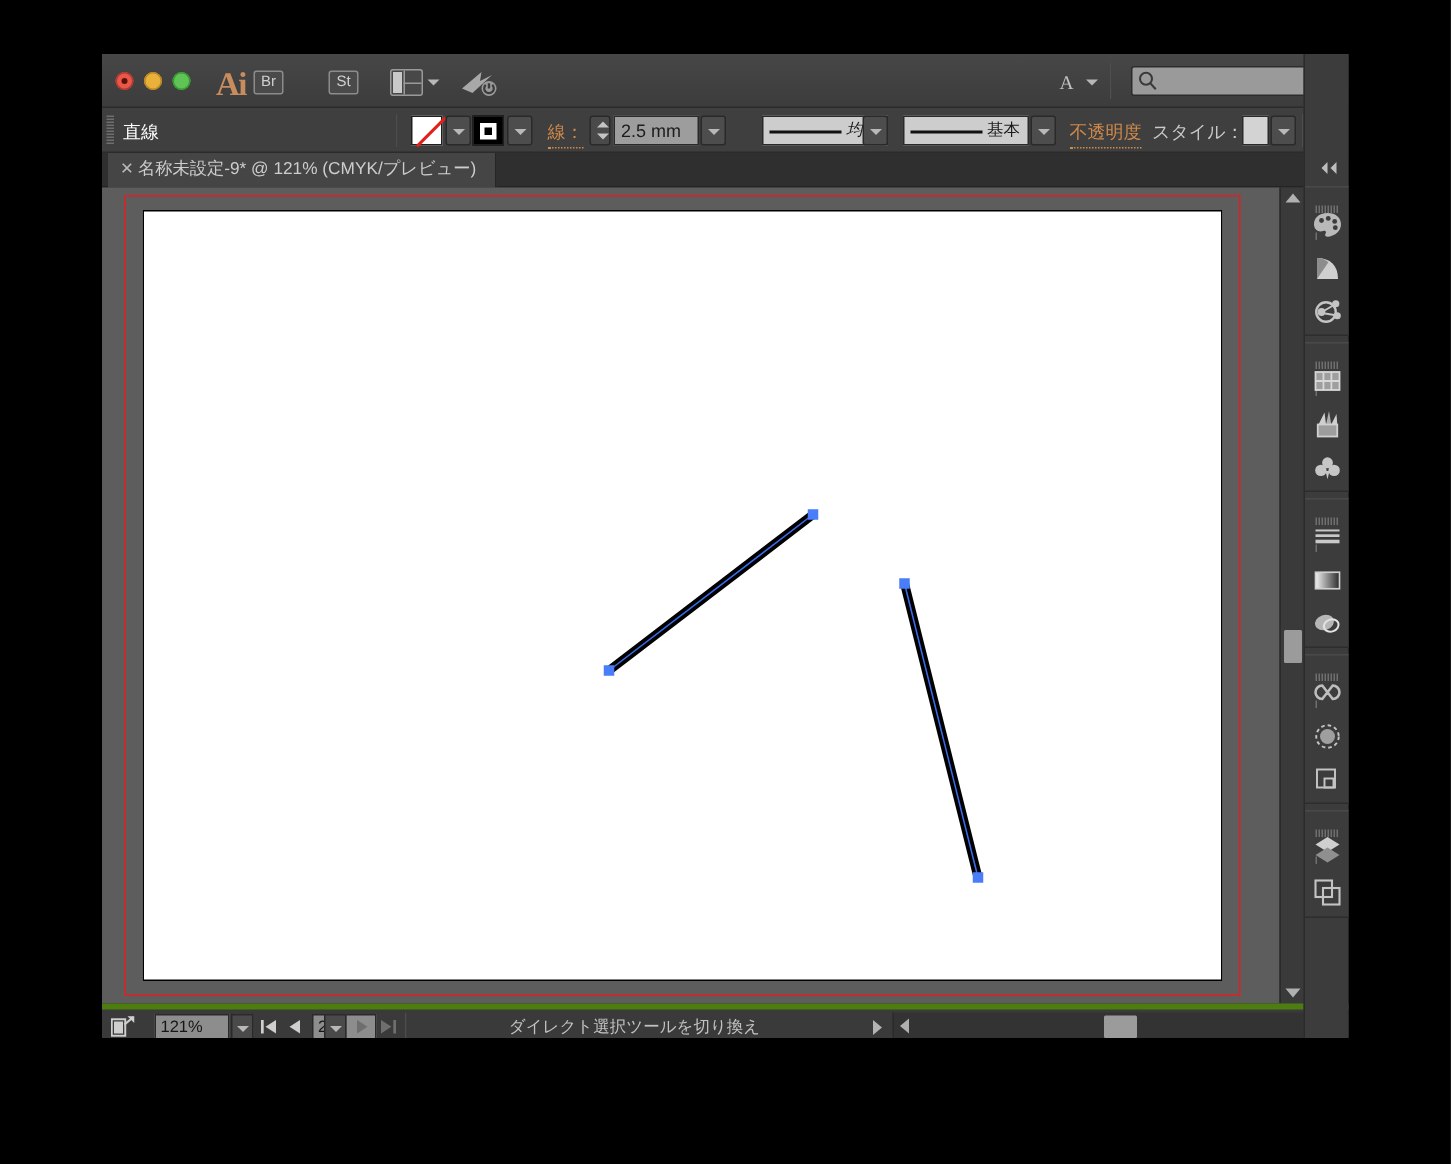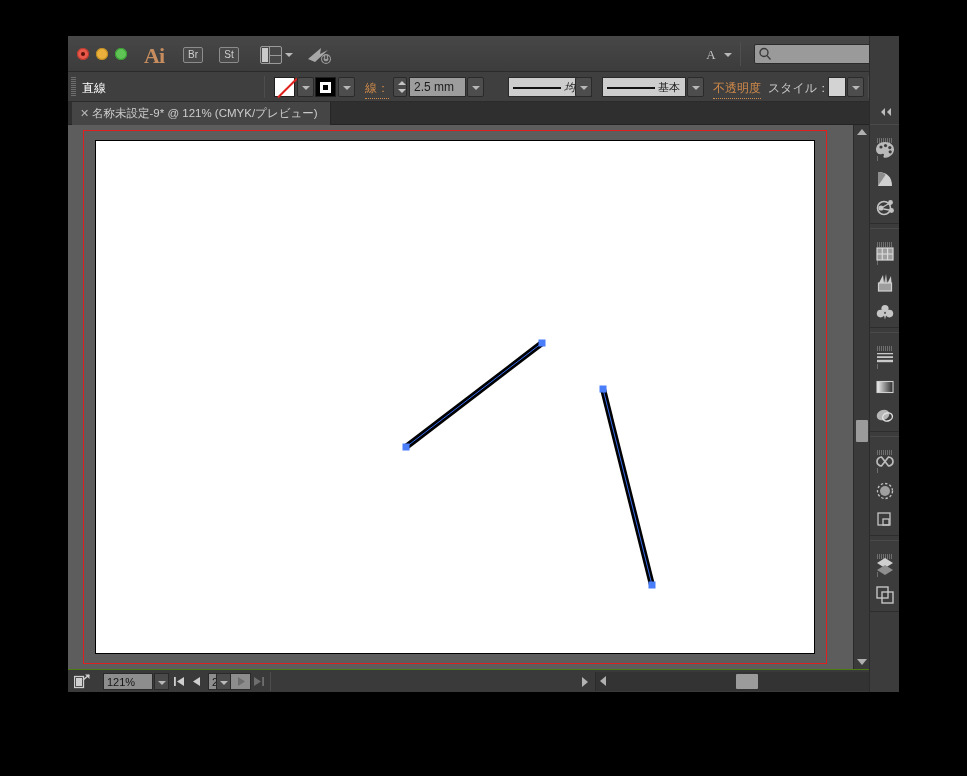--- a/index.html
+++ b/index.html
@@ -40,21 +40,21 @@
     font-size: 22px; font-weight: bold; color: #c78d5f;
     font-family: "Liberation Serif", serif; letter-spacing: -1px;
   }
   .sq-btn {
     position: absolute; top: 11px;
     width: 20px; height: 16px;
     border: 1px solid #8c8c8c; border-radius: 2px;
     background: #4a4a4a;
     color: #cfcfcf; font-size: 10px; line-height: 14px; text-align: center;
   }
-  #btn-br { left: 115px; }
+  #btn-br { left: 101px; }
   #btn-st { left: 151px; }
 
   #arrange-docs {
     position: absolute; left: 192px; top: 10px;
     width: 22px; height: 18px;
     border: 1px solid #9a9a9a; border-radius: 2px;
     background: #484848;
   }
   #arrange-docs .ad-v { position: absolute; left: 8px; top: 0; width: 1px; height: 16px; background: #9a9a9a; }
   #arrange-docs .ad-h { position: absolute; left: 8px; top: 8px; width: 12px; height: 1px; background: #9a9a9a; }
@@ -238,21 +238,21 @@
     position: absolute; left: 2px; top: 295px;
     width: 12px; height: 22px;
     background: #9b9b9b; border-radius: 1px;
   }
 
   
   #statusbar {
     position: absolute; left: 0; top: 633px;
     width: 831px; height: 23px;
     background: #3a3a3a;
-    border-top: 1px solid #4d7c0f;
+    border-top: 4px solid #4d7c0f;
   }
   #export-icon { position: absolute; left: 6px; top: 4px; width: 16px; height: 15px; }
   #zoom-field {
     position: absolute; left: 35px; top: 3px;
     width: 50px; height: 17px;
     background: #8d8d8d; border: 1px solid #2a2a2a;
     color: #161616; font-size: 11px; line-height: 16px; padding-left: 3px;
   }
   .sb-drop {
     position: absolute; top: 3px; width: 15px; height: 17px;
@@ -508,20 +508,21 @@
       </div>
     <svg id="nav-next" viewBox="0 0 13 13">
       <path d="M3 2 L3 11 L10 6.5 Z" fill="#6e6e6e"></path>
     </svg>
     <svg id="nav-last" viewBox="0 0 13 13">
       <path d="M2 2 L2 11 L9 6.5 Z" fill="#6e6e6e"></path>
       <rect x="10.2" y="2" width="1.8" height="9" fill="#6e6e6e"></rect>
     </svg>
 
     <div id="sb-sep1"></div>
+    <div id="status-text">ダイレクト選択ツールを切り換え</div>
     <div id="status-caret"></div>
 
     <div id="hscroll">
       <div id="hs-left"></div>
       <div id="hs-thumb"></div>
       <div id="hs-right"></div>
     </div>
   </div>
 
   <div id="dock">

